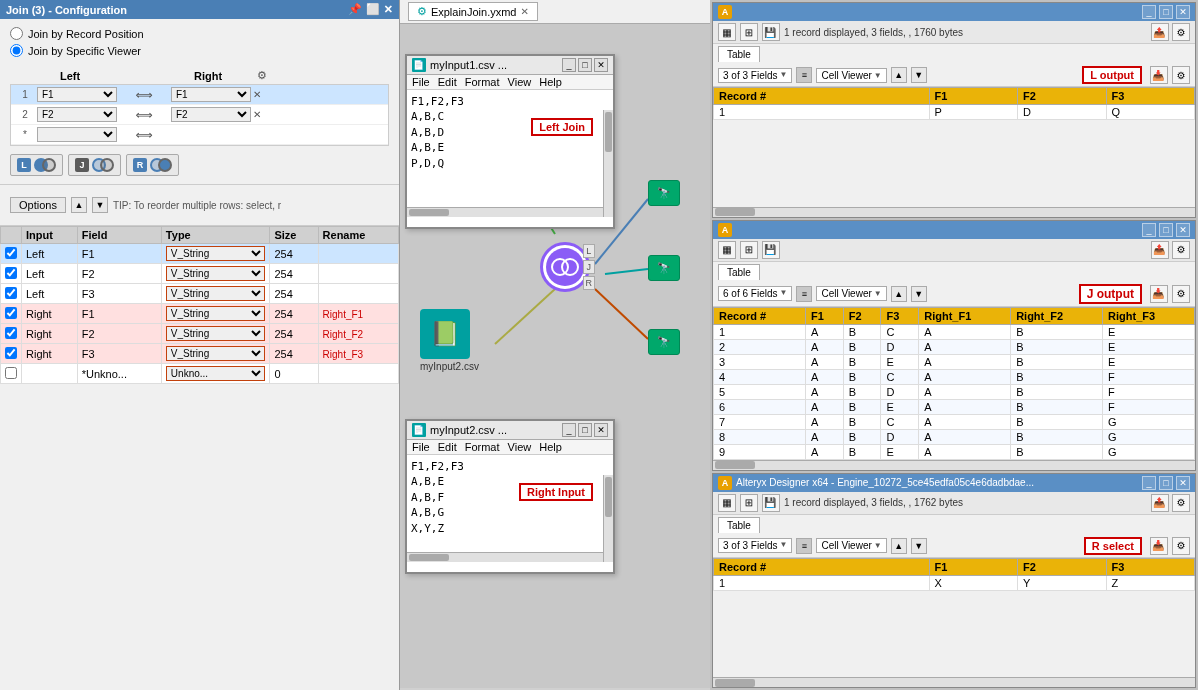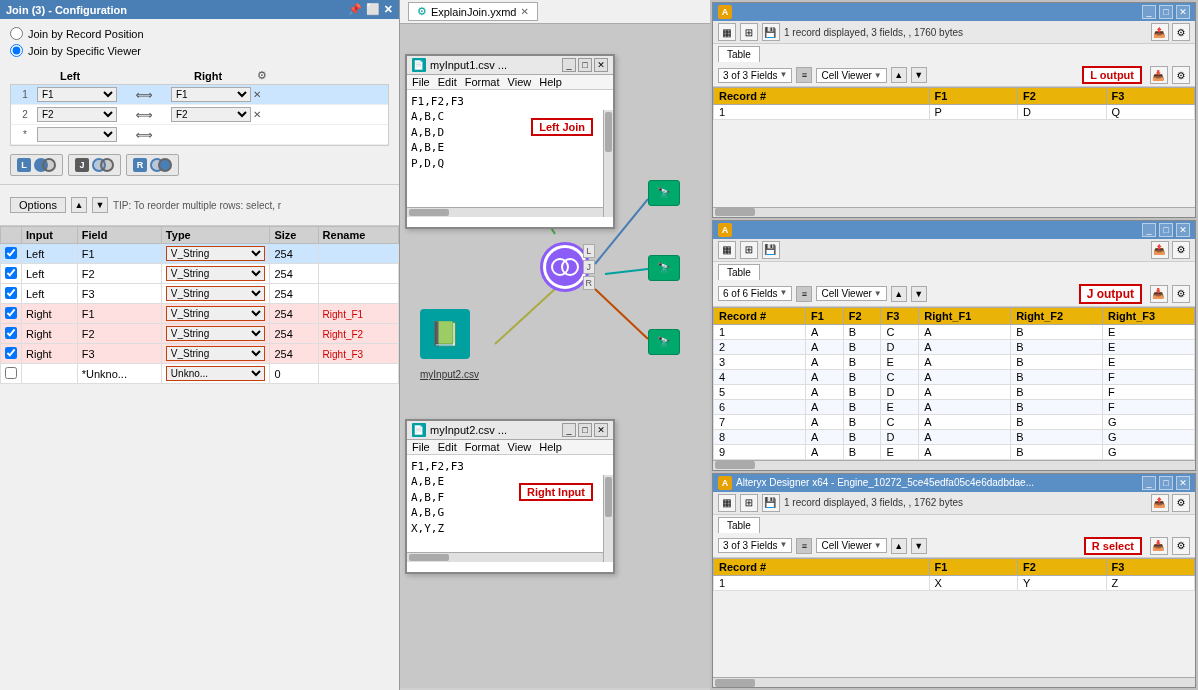--- a/index.html
+++ b/index.html
@@ -59,21 +59,21 @@
       position: absolute; left: 400px; top: 0; width: 310px; height: 690px;
       background: #d0d0d0;
     }
     .canvas-titlebar {
       background: #f0f0f0; border-bottom: 1px solid #aaa; padding: 2px 8px;
       display: flex; align-items: center; justify-content: space-between;
     }
     .canvas-tab { display: flex; align-items: center; gap: 4px; background: white; border: 1px solid #aaa; padding: 2px 8px; font-size: 11px; }
     .canvas-close { cursor: pointer; color: #666; font-size: 10px; }
     .canvas-area { position: relative; width: 100%; height: calc(100% - 26px); overflow: hidden; background: #c8c8c8; }
-    .node-label { font-size: 10px; text-align: right; color: #333; margin-top: 10px; text-decoration: underline; }
+    .node-label { font-size: 10px; text-align: right; color: #333; margin-top: 2px; }
 
     
     .connector-svg { position: absolute; top: 0; left: 0; width: 100%; height: 100%; pointer-events: none; }
 
     
     .right-panel-area {
       position: absolute; left: 710px; top: 0; width: 488px; height: 690px;
       background: #c0c0c0; display: flex; flex-direction: column; gap: 2px; padding: 2px;
     }
     .result-window {

